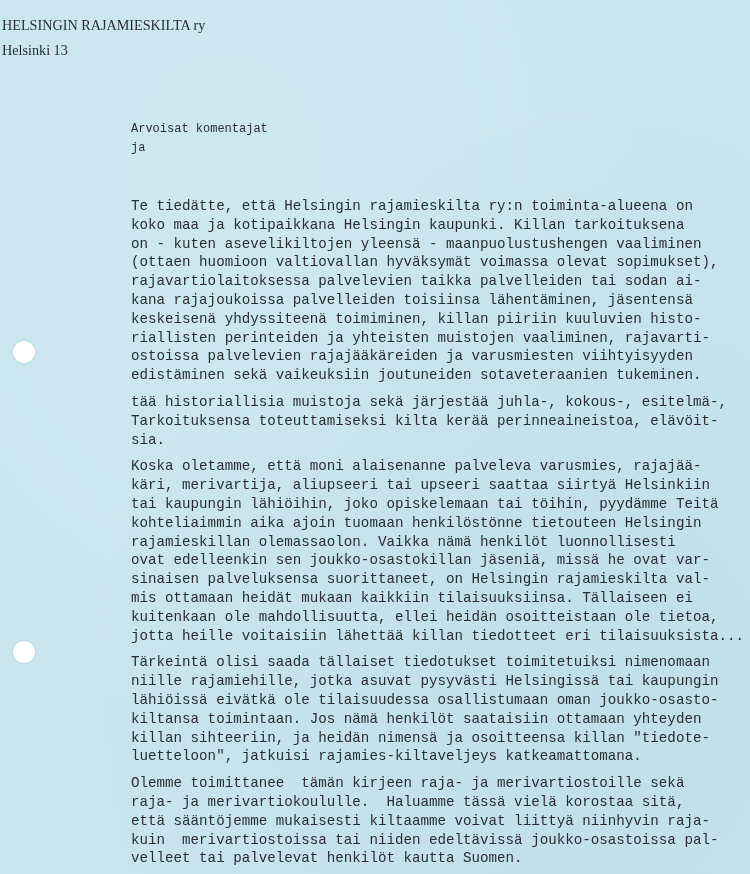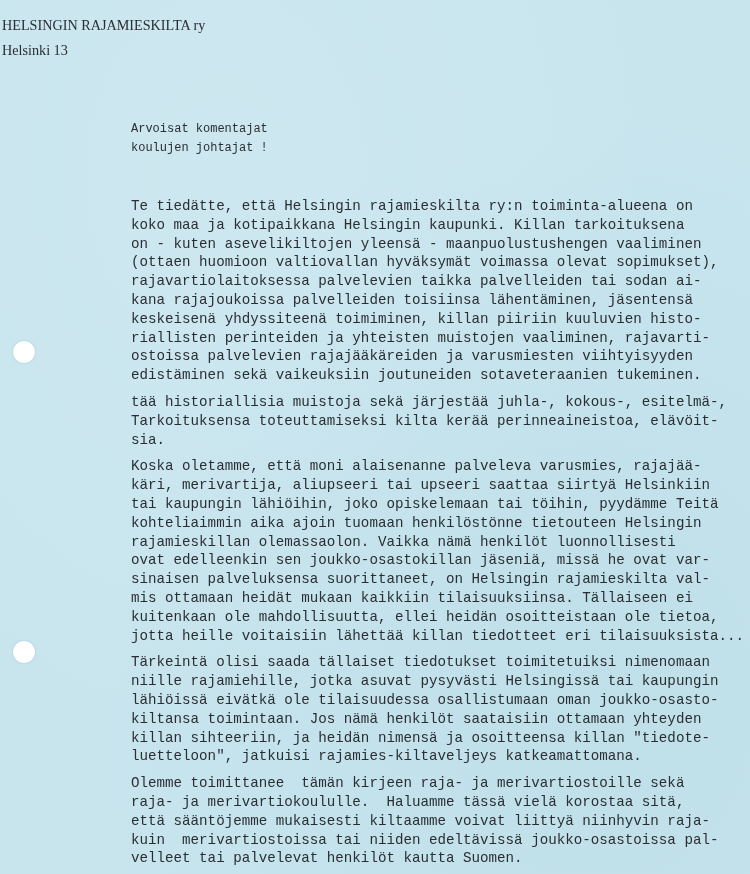--- a/index.html
+++ b/index.html
@@ -35,21 +35,21 @@
   <div class="hole" style="left:13px; top:341px;"></div>
   <div class="hole" style="left:13px; top:641px;"></div>
 
   <div class="sender">
     <div class="org">HELSINGIN RAJAMIESKILTA ry</div>
     <div>Helsinki 13</div>
   </div>
 
   <div class="salutation">
     <span class="line">Arvoisat komentajat</span>
-    <span class="line">koulujen johtajat !</span>
+    <span class="line">ja</span>
   </div>
 
   <div class="body" id="letter-body">
       <div class="para"><span class="line">Te tiedätte, että Helsingin rajamieskilta ry:n toiminta-alueena on</span><span class="line">koko maa ja kotipaikkana Helsingin kaupunki. Killan tarkoituksena</span><span class="line">on - kuten asevelikiltojen yleensä - maanpuolustushengen vaaliminen</span><span class="line">(ottaen huomioon valtiovallan hyväksymät voimassa olevat sopimukset),</span><span class="line">rajavartiolaitoksessa palvelevien taikka palvelleiden tai sodan ai-</span><span class="line">kana rajajoukoissa palvelleiden toisiinsa lähentäminen, jäsentensä</span><span class="line">keskeisenä yhdyssiteenä toimiminen, killan piiriin kuuluvien histo-</span><span class="line">riallisten perinteiden ja yhteisten muistojen vaaliminen, rajavarti-</span><span class="line">ostoissa palvelevien rajajääkäreiden ja varusmiesten viihtyisyyden</span><span class="line">edistäminen sekä vaikeuksiin joutuneiden sotaveteraanien tukeminen.</span></div>
       <div class="para"><span class="line">tää historiallisia muistoja sekä järjestää juhla-, kokous-, esitelmä-,</span><span class="line">Tarkoituksensa toteuttamiseksi kilta kerää perinneaineistoa, elävöit-</span><span class="line">sia.</span></div>
       <div class="para"><span class="line">Koska oletamme, että moni alaisenanne palveleva varusmies, rajajää-</span><span class="line">käri, merivartija, aliupseeri tai upseeri saattaa siirtyä Helsinkiin</span><span class="line">tai kaupungin lähiöihin, joko opiskelemaan tai töihin, pyydämme Teitä</span><span class="line">kohteliaimmin aika ajoin tuomaan henkilöstönne tietouteen Helsingin</span><span class="line">rajamieskillan olemassaolon. Vaikka nämä henkilöt luonnollisesti</span><span class="line">ovat edelleenkin sen joukko-osastokillan jäseniä, missä he ovat var-</span><span class="line">sinaisen palveluksensa suorittaneet, on Helsingin rajamieskilta val-</span><span class="line">mis ottamaan heidät mukaan kaikkiin tilaisuuksiinsa. Tällaiseen ei</span><span class="line">kuitenkaan ole mahdollisuutta, ellei heidän osoitteistaan ole tietoa,</span><span class="line">jotta heille voitaisiin lähettää killan tiedotteet eri tilaisuuksista...</span></div>
       <div class="para"><span class="line">Tärkeintä olisi saada tällaiset tiedotukset toimitetuiksi nimenomaan</span><span class="line">niille rajamiehille, jotka asuvat pysyvästi Helsingissä tai kaupungin</span><span class="line">lähiöissä eivätkä ole tilaisuudessa osallistumaan oman joukko-osasto-</span><span class="line">kiltansa toimintaan. Jos nämä henkilöt saataisiin ottamaan yhteyden</span><span class="line">killan sihteeriin, ja heidän nimensä ja osoitteensa killan "tiedote-</span><span class="line">luetteloon", jatkuisi rajamies-kiltaveljeys katkeamattomana.</span></div>
       <div class="para"><span class="line">Olemme toimittanee  tämän kirjeen raja- ja merivartiostoille sekä</span><span class="line">raja- ja merivartiokoululle.  Haluamme tässä vielä korostaa sitä,</span><span class="line">että sääntöjemme mukaisesti kiltaamme voivat liittyä niinhyvin raja-</span><span class="line">kuin  merivartiostoissa tai niiden edeltävissä joukko-osastoissa pal-</span><span class="line">velleet tai palvelevat henkilöt kautta Suomen.</span></div>
     </div>
 </div>

